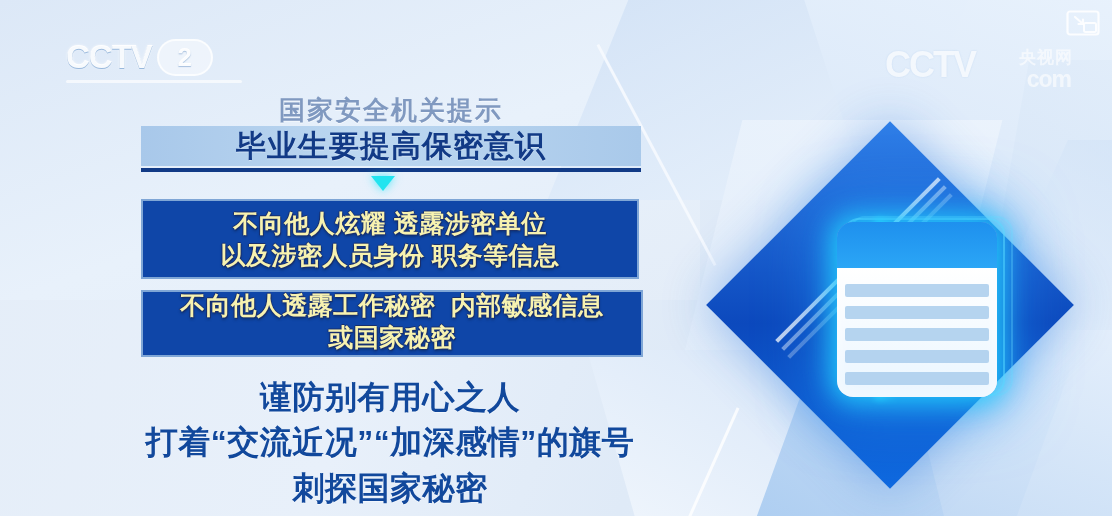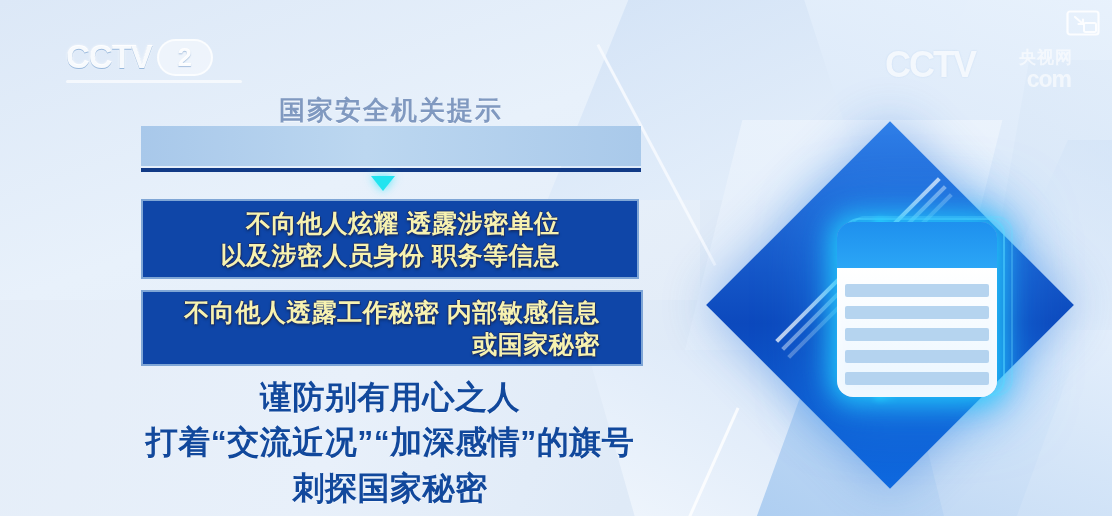--- a/index.html
+++ b/index.html
@@ -171,30 +171,30 @@
     border-right:12px solid transparent;
     border-top:15px solid #22e4ef;
     filter:drop-shadow(0 0 5px rgba(40,230,250,.8));
   }
 
   .blue-box {
     position:absolute;
     background:#0f46a8;
     border:2px solid #7fa6d6;
     display:flex; align-items:center; justify-content:center;
-    text-align:right;
+    text-align:center;
   }
   .blue-box .txt {
     font-size:25px; font-weight:bold; line-height:1.28; letter-spacing:.5px;
     color:#f7f2b0;
     text-shadow:1px 1px 0 #1a2f6b, -1px 0 0 #1a2f6b, 0 -1px 0 #1a2f6b, 0 2px 3px rgba(0,0,0,.35);
     white-space:pre-line;
   }
   #box1 { left:141px; top:186px; width:498px; height:80px; }
-  #box2 { left:141px; top:277px; width:502px; height:76px; }
+  #box2 { left:141px; top:277px; width:502px; height:67px;font-family:Liberation Mono, monospace; }
 
   #bottom-text {
     position:absolute; left:100px; top:362px; width:580px;
     text-align:center;
     font-size:32px; font-weight:bold; line-height:1.42; letter-spacing:.5px;
     color:#11489c;
     text-shadow:0 1px 0 rgba(255,255,255,.45);
     white-space:pre-line;
   }
 </style>
@@ -252,20 +252,21 @@
       <rect x="1.5" y="1.5" width="31" height="23" rx="2.5" stroke="rgba(255,255,255,.85)" stroke-width="2.2"></rect>
       <rect x="18" y="13" width="12" height="9" rx="1.5" stroke="rgba(255,255,255,.85)" stroke-width="2"></rect>
       <path d="M9 7 L17 14 M17 14 L12.5 14 M17 14 L17 9.5" stroke="rgba(255,255,255,.85)" stroke-width="2.2" stroke-linecap="round" stroke-linejoin="round"></path>
     </svg>
   </div>
 
   <div id="panel">
     <div id="eyebrow">国家安全机关提示</div>
 
     <div id="title-band"></div>
+    <div id="title-text">毕业生要提高保密意识</div>
     <div id="title-rule"></div>
     <div id="arrow-down"></div>
 
     <div id="box1" class="blue-box">
       <span class="txt">不向他人炫耀 透露涉密单位
 以及涉密人员身份 职务等信息</span>
     </div>
 
     <div id="box2" class="blue-box">
       <span class="txt">不向他人透露工作秘密 内部敏感信息

